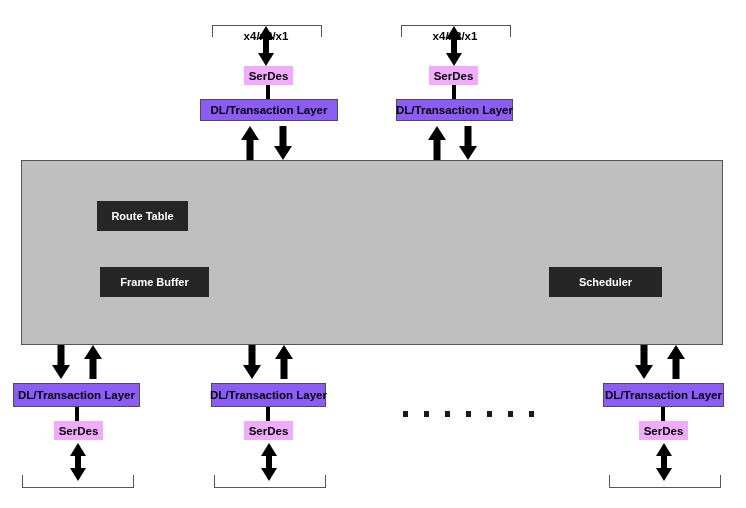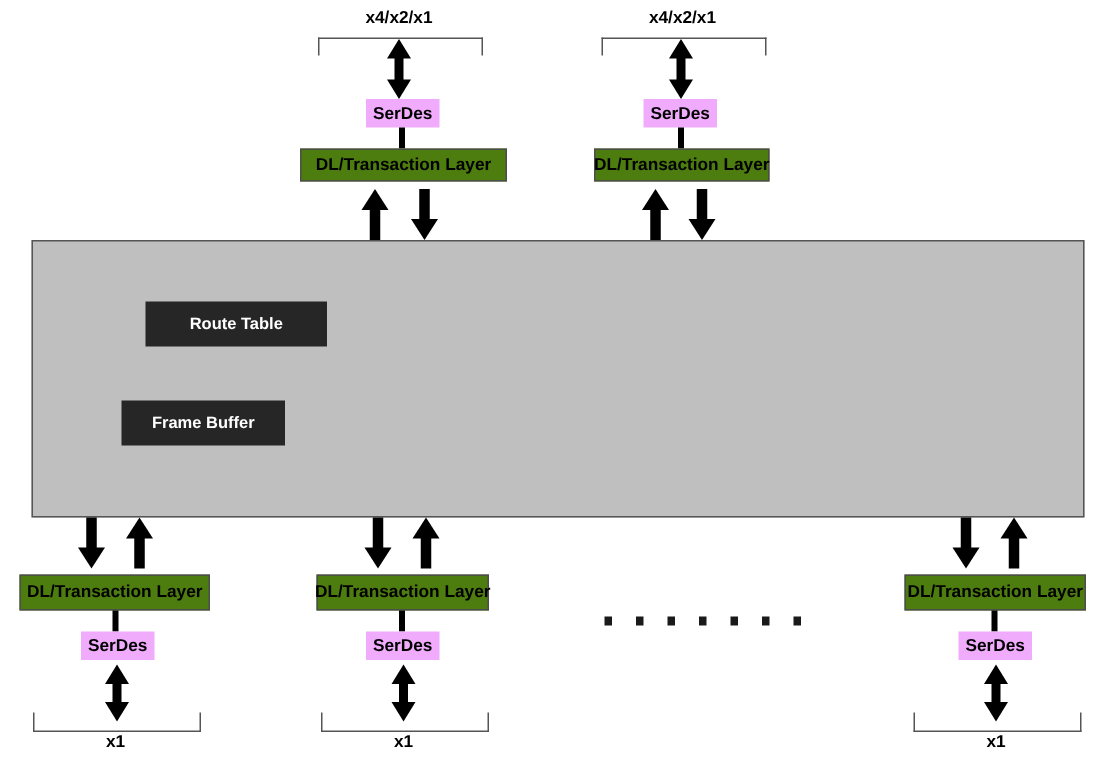--- a/index.html
+++ b/index.html
@@ -43,21 +43,21 @@
     font-weight: bold;
     display: flex;
     align-items: center;
     justify-content: center;
     text-align: center;
     line-height: 13px;
   }
 
   
   .dl-box {
-    background: #4d7c0f;
+    background: #8b5cf6;
     border: 1px solid #4d4d4d;
     color: #000000;
     font-size: 11.5px;
     font-weight: bold;
     display: flex;
     align-items: center;
     justify-content: center;
     white-space: nowrap;
   }
 
@@ -135,20 +135,21 @@
   }
 
   
   .lane-label {
     position: absolute;
     text-align: center;
     font-size: 11.5px;
     font-weight: bold;
     color: #000000;
     white-space: nowrap;
+    margin-top: 24px;
   }
 
   
   .dots { position: absolute; display: flex; gap: 16px; }
   .dots .dot { width: 5px; height: 6px; background: #1a1a1a; }
 </style>
 </head>
 <body>
 
 <div id="canvas">
@@ -199,25 +200,26 @@
       <span class="shaft"></span>
   </div>
   <div class="arrow down" style="left:458px; top:126px; width:19px; height:34px;">
     <span class="head"></span>
       <span class="shaft"></span>
   </div>
 
   <div class="abs core" style="left:21px; top:160px; width:702px; height:185px;">
 
 
-    <div class="abs dark-block" style="left:75px; top:40px; width:121px; height:30px;">Route Table</div>
-
-    <div class="abs dark-block" style="left:59px; top:106px; width:109px; height:30px;">Frame Buffer</div>
-
-
+    <div class="abs dark-block" style="left:75px; top:40px; width:91px; height:30px;">Route Table</div>
+
+    <div class="abs dark-block" style="left:78px; top:106px; width:109px; height:30px;">Frame Buffer</div>
+
+
+    <div class="abs dark-block" style="left:527px; top:106px; width:113px; height:30px;">Scheduler</div>
   </div>
 
   <div class="arrow down" style="left:51px; top:345px; width:19px; height:34px;">
     <span class="head"></span>
       <span class="shaft"></span>
   </div>
   <div class="arrow up" style="left:83px; top:345px; width:19px; height:34px;">
     <span class="head"></span>
       <span class="shaft"></span>
   </div>

